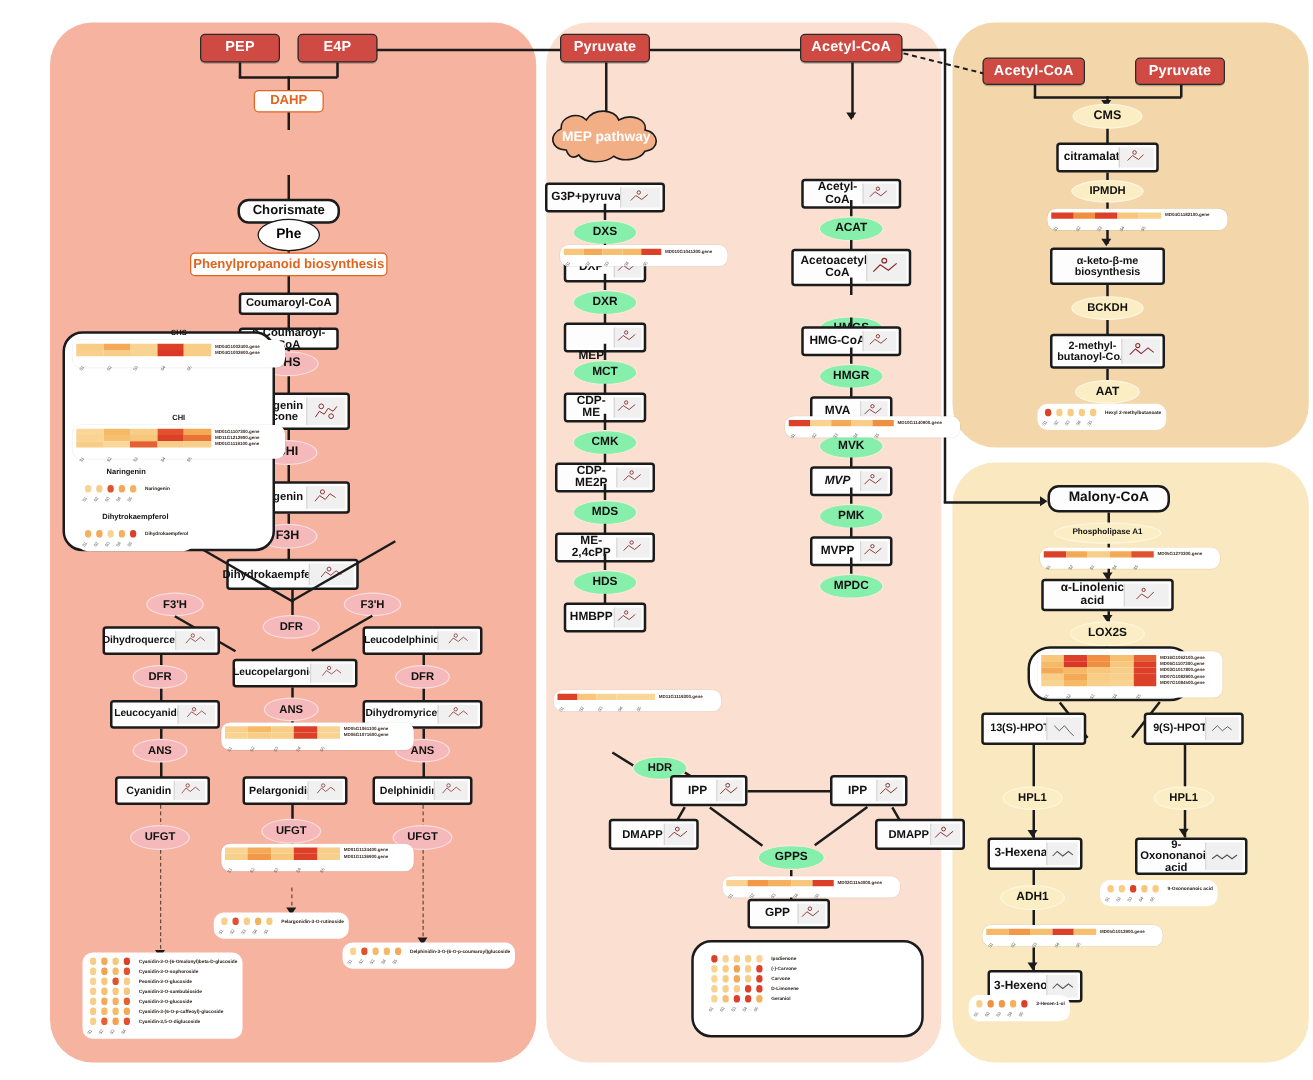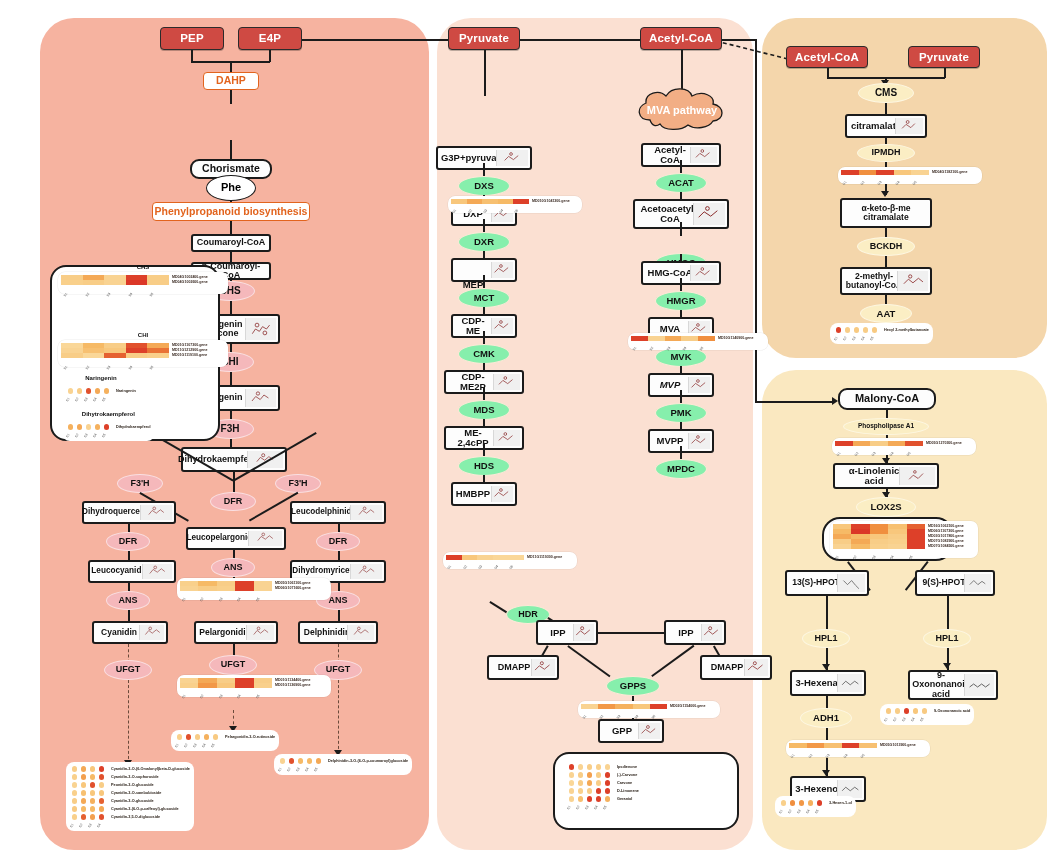--- a/index.html
+++ b/index.html
@@ -328,25 +328,25 @@
   <div class="node enz pink" style="left:314px;top:660px;width:48px;height:20px;font-size:9px;">UFGT</div>
   <div class="dashv" style="left:338px;top:680px;height:74px;"></div>
   <div class="arrow" style="left:334px;top:750px;"></div>
 
   <div class="legendBox" style="left:50px;top:265px;width:170px;height:176px;"></div>
 
   <div class="ln lnv" style="left:484px;top:50px;height:46px;"></div>
   <div class="ln lnv" style="left:681px;top:50px;height:44px;"></div>
   <div class="arrow" style="left:677px;top:90px;"></div>
 
-  <div class="cloud" style="left:634px;top:88px;width:96px;height:44px;">
+  <div class="cloud" style="left:437px;top:88px;width:96px;height:44px;">
     <svg viewBox="0 0 96 44" preserveAspectRatio="none">
       <path d="M16 32 C3 32 2 19 12 15 C11 5 25 1 32 8 C38 -2 55 -1 58 8 C69 2 81 8 79 16 C91 18 91 32 79 33 C75 40 61 42 54 37 C47 43 30 43 26 36 C22 39 18 38 16 32 Z" fill="#f2ae85" stroke="#1b1b1b" stroke-width="1.3"></path>
     </svg>
-    <span>MVA pathway</span>
+    <span>MEP pathway</span>
   </div>
 
   <div id="mep-chain">
       <div class="node mbox" style="left: 436px; top: 146px; width: 96px; height: 24px; font-size: 9.5px;">
         <span style="padding-right: 22px;">G3P+pyruvate</span>
         <span class="struct">
           <svg viewBox="0 0 24 20">
             <g stroke="#8a2a2a" stroke-width=".9" fill="none">
               <path d="M2 13 L7 8 L13 12 L19 7"></path>
               <circle cx="10" cy="5" r="1.7"></circle>
@@ -616,21 +616,21 @@
           </g>
         </svg>
     </span>
   </div>
   <div class="ln lnv" style="left:885px;top:138px;height:8px;"></div>
   <div class="node enz cream" style="left:857px;top:144px;width:58px;height:18px;font-size:9px;">IPMDH</div>
   <div class="ln lnv" style="left:885px;top:162px;height:8px;"></div>
   <div class="ln lnv" style="left:885px;top:181px;height:14px;"></div>
   <div class="arrow" style="left:881px;top:191px;"></div>
 
-  <div class="node mbox" style="left:840px;top:198px;width:92px;height:30px;font-size:8.6px;">α-keto-β-me citramalate</div>
+  <div class="node mbox" style="left:840px;top:198px;width:92px;height:30px;font-size:8.6px;">α-keto-β-me biosynthesis</div>
   <div class="ln lnv" style="left:885px;top:228px;height:12px;"></div>
   <div class="node enz cream" style="left:857px;top:237px;width:58px;height:19px;font-size:9px;">BCKDH</div>
   <div class="ln lnv" style="left:885px;top:256px;height:12px;"></div>
 
   <div class="node mbox" style="left:840px;top:267px;width:92px;height:28px;font-size:8.6px;">
     <span style="padding-right:24px;">2-methyl- butanoyl-CoA</span>
     <span class="struct">
       <svg viewBox="0 0 26 22">
           <g stroke="#8a2a2a" stroke-width=".9" fill="none">
         <path d="M3 14 L8 9 L13 13 L19 8 L24 12"></path>

